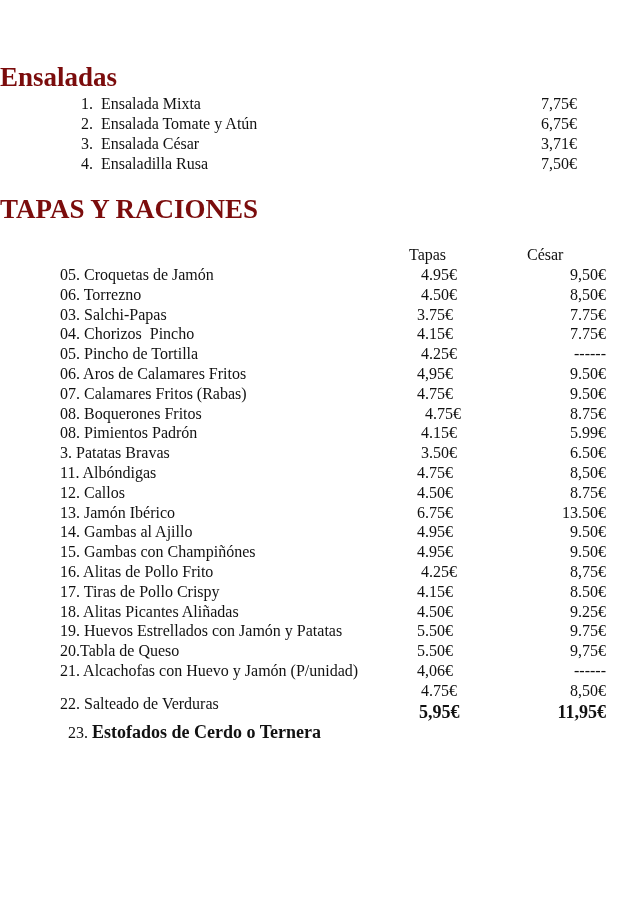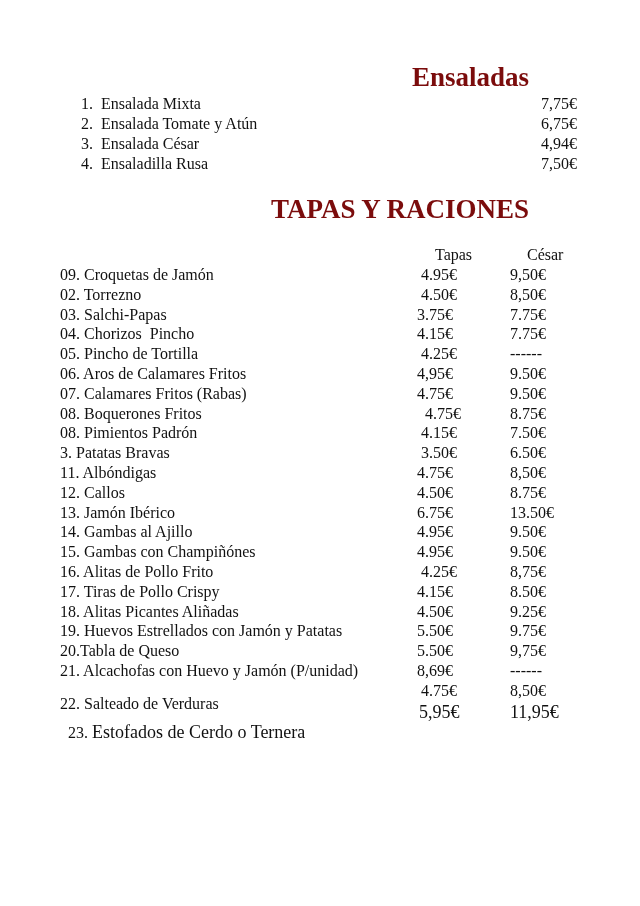--- a/index.html
+++ b/index.html
@@ -1,56 +1,56 @@
 <!DOCTYPE html>
 <html><head>
 <meta charset="utf-8">
 <style>
   html, body { margin: 0; padding: 0; background: #ffffff; }
   body { width: 640px; height: 906px; position: relative; overflow: hidden;
          font-family: "Liberation Serif", "DejaVu Serif", serif; color: #111; }
-  .h1 { position: absolute; left: 0; width: 529px; text-align: right;
+  .h1 { position: absolute; left: 0; width: 529px; text-align: left;
         color: #7b0c0c; font-weight: bold; margin: 0; }
   .h-ens { top: 62px; font-size: 27px; left: 0; }
   .h-tap { top: 194px; font-size: 27px; }
   .row { position: absolute; font-size: 16px; line-height: 20px; white-space: pre; }
   .sal-name { left: 81px; font-family: Liberation Serif, serif; }
   .sal-price { right: 63px; text-align: right; }
   .colhead { position: absolute; top: 246px; font-size: 16px; }
   .tap-name { left: 60px; }
   .tap-t { left: 417px; width: 60px; }
-  .tap-r { left: 510px; width: 70px; }
-  .bold { font-weight: normal; font-size: 18px; }
+  .tap-r { left: 536px; width: 70px; text-align: right; }
+  .bold { font-weight: bold; font-size: 18px; }
 </style>
 </head>
 <body>
 
 <h1 class="h1 h-ens">Ensaladas</h1>
 
 <div id="ens-rows">
     <div class="row sal-name" style="top:94px">1.  Ensalada Mixta</div>
     <div class="row sal-price" style="top:94px">7,75€</div>
     <div class="row sal-name" style="top:114px">2.  Ensalada Tomate y Atún</div>
     <div class="row sal-price" style="top:114px">6,75€</div>
     <div class="row sal-name" style="top:134px">3.  Ensalada César</div>
-    <div class="row sal-price" style="top:134px">4,94€</div>
+    <div class="row sal-price" style="top:134px">3,71€</div>
     <div class="row sal-name" style="top:154px">4.  Ensaladilla Rusa</div>
     <div class="row sal-price" style="top:154px">7,50€</div>
   </div>
 
 <h1 class="h1 h-tap">TAPAS Y RACIONES</h1>
 
-<div class="colhead" style="left:435px">Tapas</div>
+<div class="colhead" style="left:409px">Tapas</div>
 <div class="colhead" style="left:527px">César</div>
 
 <div id="tap-rows">
-    <div class="row tap-name" style="top:265px">09. Croquetas de Jamón</div>
+    <div class="row tap-name" style="top:265px">05. Croquetas de Jamón</div>
     <div class="row tap-t" style="top:265px"> 4.95€</div>
     <div class="row tap-r" style="top:265px">9,50€</div>
-    <div class="row tap-name" style="top:284.8px">02. Torrezno</div>
+    <div class="row tap-name" style="top:284.8px">06. Torrezno</div>
     <div class="row tap-t" style="top:284.8px"> 4.50€</div>
     <div class="row tap-r" style="top:284.8px">8,50€</div>
     <div class="row tap-name" style="top:304.6px">03. Salchi-Papas</div>
     <div class="row tap-t" style="top:304.6px">3.75€</div>
     <div class="row tap-r" style="top:304.6px">7.75€</div>
     <div class="row tap-name" style="top:324.4px">04. Chorizos  Pincho</div>
     <div class="row tap-t" style="top:324.4px">4.15€</div>
     <div class="row tap-r" style="top:324.4px">7.75€</div>
     <div class="row tap-name" style="top:344.2px">05. Pincho de Tortilla</div>
     <div class="row tap-t" style="top:344.2px"> 4.25€</div>
@@ -59,21 +59,21 @@
     <div class="row tap-t" style="top:364px">4,95€</div>
     <div class="row tap-r" style="top:364px">9.50€</div>
     <div class="row tap-name" style="top:383.8px">07. Calamares Fritos (Rabas)</div>
     <div class="row tap-t" style="top:383.8px">4.75€</div>
     <div class="row tap-r" style="top:383.8px">9.50€</div>
     <div class="row tap-name" style="top:403.6px">08. Boquerones Fritos</div>
     <div class="row tap-t" style="top:403.6px">  4.75€</div>
     <div class="row tap-r" style="top:403.6px">8.75€</div>
     <div class="row tap-name" style="top:423.4px">08. Pimientos Padrón</div>
     <div class="row tap-t" style="top:423.4px"> 4.15€</div>
-    <div class="row tap-r" style="top:423.4px">7.50€</div>
+    <div class="row tap-r" style="top:423.4px">5.99€</div>
     <div class="row tap-name" style="top:443.20000000000005px">3. Patatas Bravas</div>
     <div class="row tap-t" style="top:443.20000000000005px"> 3.50€</div>
     <div class="row tap-r" style="top:443.20000000000005px">6.50€</div>
     <div class="row tap-name" style="top:463px">11. Albóndigas</div>
     <div class="row tap-t" style="top:463px">4.75€</div>
     <div class="row tap-r" style="top:463px">8,50€</div>
     <div class="row tap-name" style="top:482.8px">12. Callos</div>
     <div class="row tap-t" style="top:482.8px">4.50€</div>
     <div class="row tap-r" style="top:482.8px">8.75€</div>
     <div class="row tap-name" style="top:502.6px">13. Jamón Ibérico</div>
@@ -94,21 +94,21 @@
     <div class="row tap-name" style="top:601.6px">18. Alitas Picantes Aliñadas</div>
     <div class="row tap-t" style="top:601.6px">4.50€</div>
     <div class="row tap-r" style="top:601.6px">9.25€</div>
     <div class="row tap-name" style="top:621.4000000000001px">19. Huevos Estrellados con Jamón y Patatas</div>
     <div class="row tap-t" style="top:621.4000000000001px">5.50€</div>
     <div class="row tap-r" style="top:621.4000000000001px">9.75€</div>
     <div class="row tap-name" style="top:641.2px">20.Tabla de Queso</div>
     <div class="row tap-t" style="top:641.2px">5.50€</div>
     <div class="row tap-r" style="top:641.2px">9,75€</div>
     <div class="row tap-name" style="top:661px">21. Alcachofas con Huevo y Jamón (P/unidad)</div>
-    <div class="row tap-t" style="top:661px">8,69€</div>
+    <div class="row tap-t" style="top:661px">4,06€</div>
     <div class="row tap-r" style="top:661px">------</div>
     <div class="row tap-name" style="top:694px">22. Salteado de Verduras</div>
     <div class="row tap-t" style="top:680.8px"> 4.75€</div>
     <div class="row tap-r" style="top:680.8px">8,50€</div>
   </div>
 
 <div class="row tap-name" style="top:702px">
   <span>23. </span><span class="bold">Estofados de Cerdo o Ternera</span>
 </div>
 <div class="row tap-t bold" style="top:702px;left:419px">5,95€</div>

